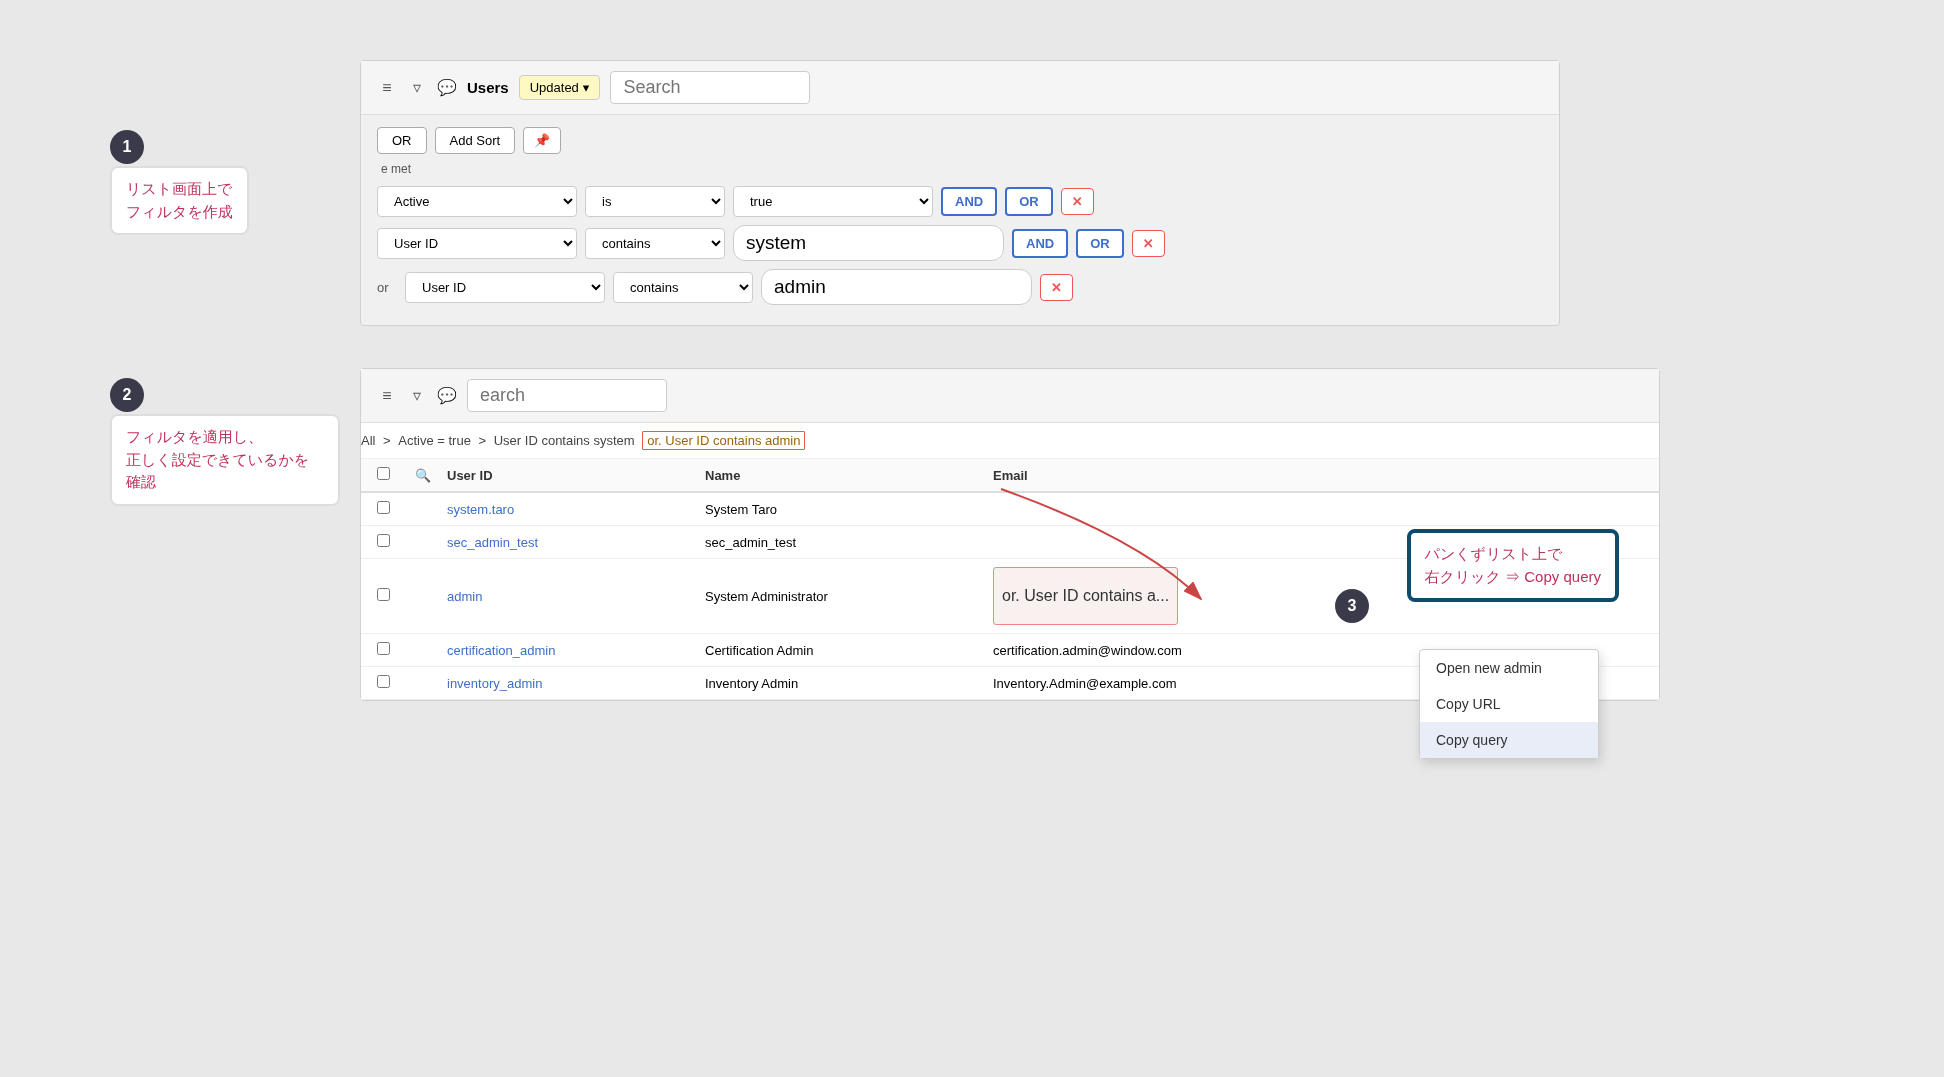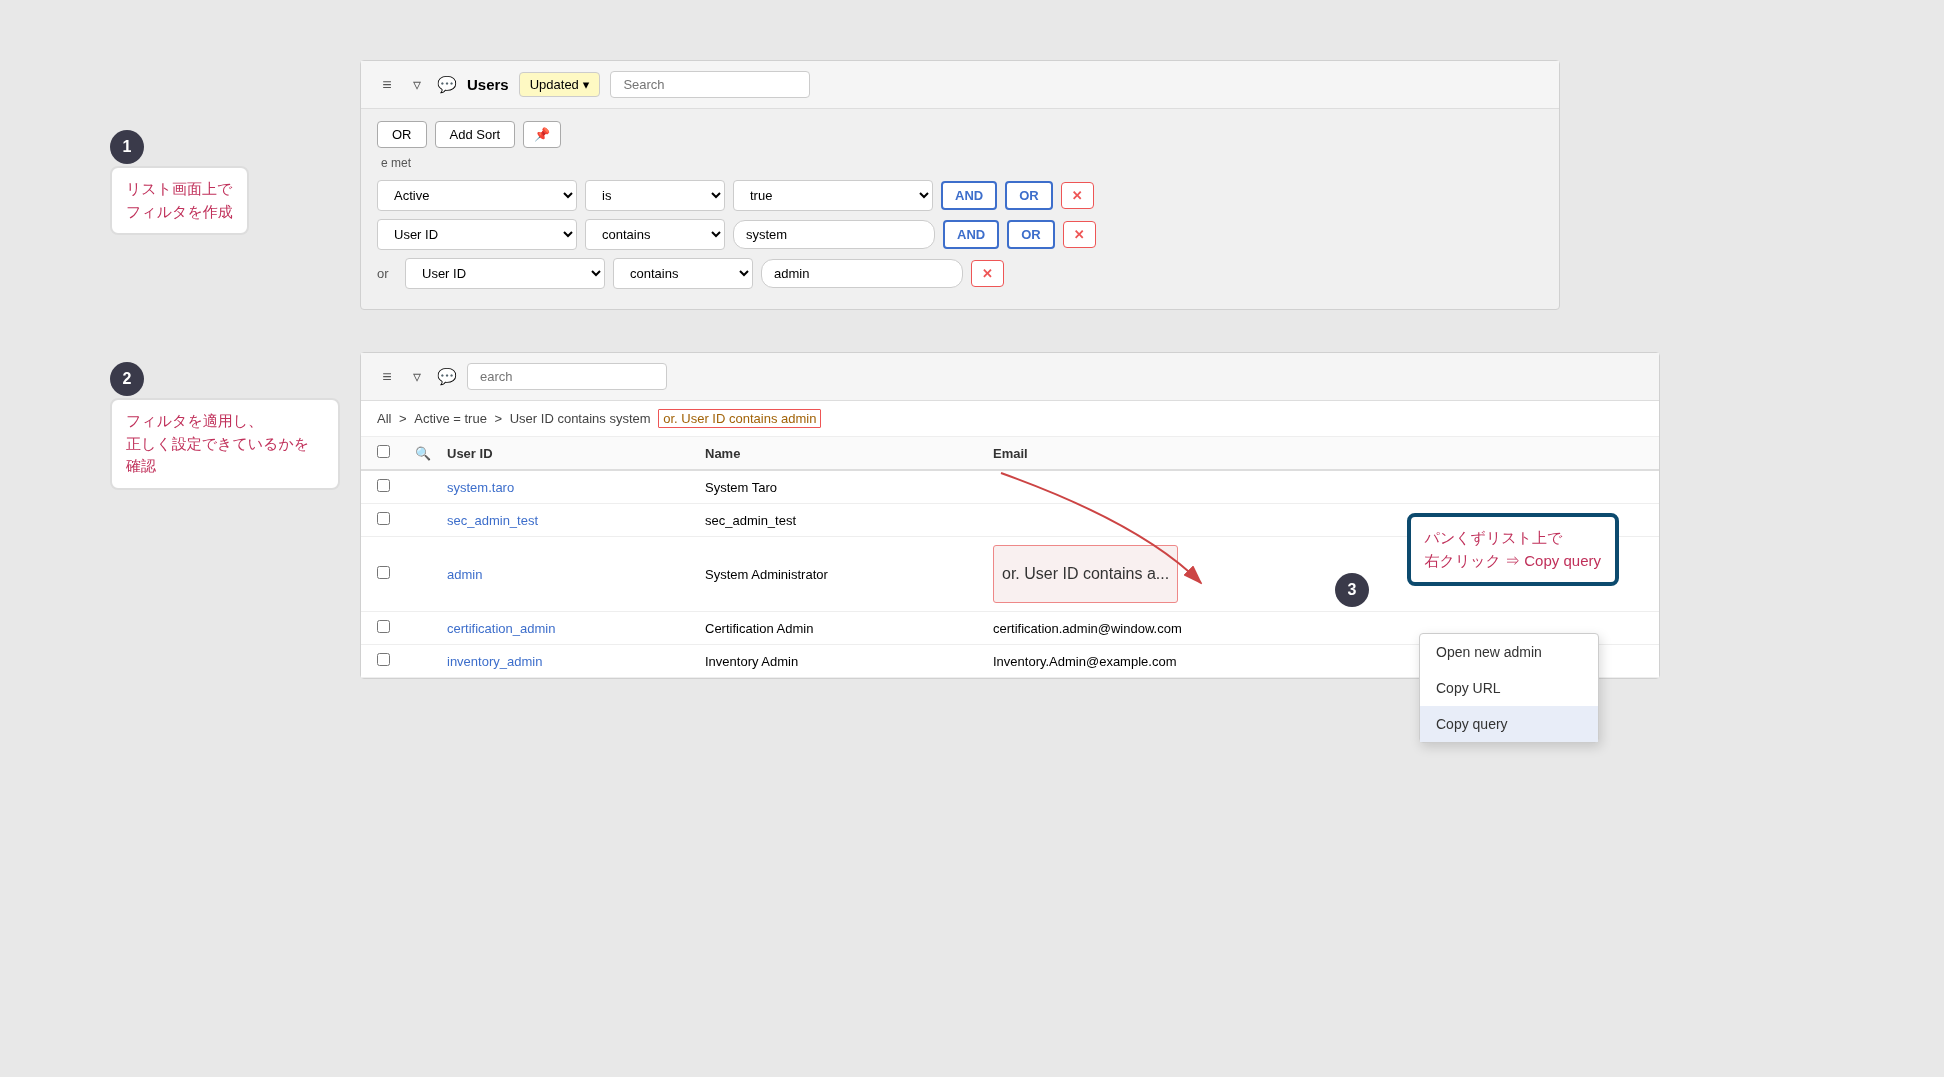--- a/index.html
+++ b/index.html
@@ -57,21 +57,21 @@
       border: 1px solid #ccc;
       border-radius: 4px;
       cursor: pointer;
       font-size: 13px;
     }
 
     .toolbar-search {
       padding: 5px 12px;
       border: 1px solid #ccc;
       border-radius: 4px;
-      font-size: 13px;
+      font-size: 18px;
       width: 200px;
       outline: none;
     }
 
     .filter-area {
       padding: 12px 16px;
     }
 
     .filter-toolbar {
       display: flex;
@@ -134,21 +134,21 @@
       font-size: 13px;
       background: white;
       min-width: 180px;
       cursor: pointer;
     }
 
     .filter-input {
       padding: 6px 12px;
       border: 1px solid #ccc;
       border-radius: 12px;
-      font-size: 13px;
+      font-size: 19px;
       min-width: 150px;
     }
 
     .btn-and {
       background: white;
       border: 2px solid #3d6ecb;
       color: #3d6ecb;
       border-radius: 4px;
       padding: 5px 12px;
       font-size: 13px;
@@ -219,21 +219,21 @@
       align-items: center;
       gap: 10px;
       padding: 10px 16px;
       background: #f5f5f5;
       border-bottom: 1px solid #ddd;
     }
 
     .breadcrumb-bar {
       display: flex;
       align-items: center;
-      padding: 8px 16px;
+      padding: 8px 0;
       font-size: 13px;
       color: #444;
       background: white;
       border-bottom: 1px solid #eee;
     }
 
     .breadcrumb-highlight {
       border: 1.5px solid #e55;
       border-radius: 1px;
       padding: 1px 4px;

